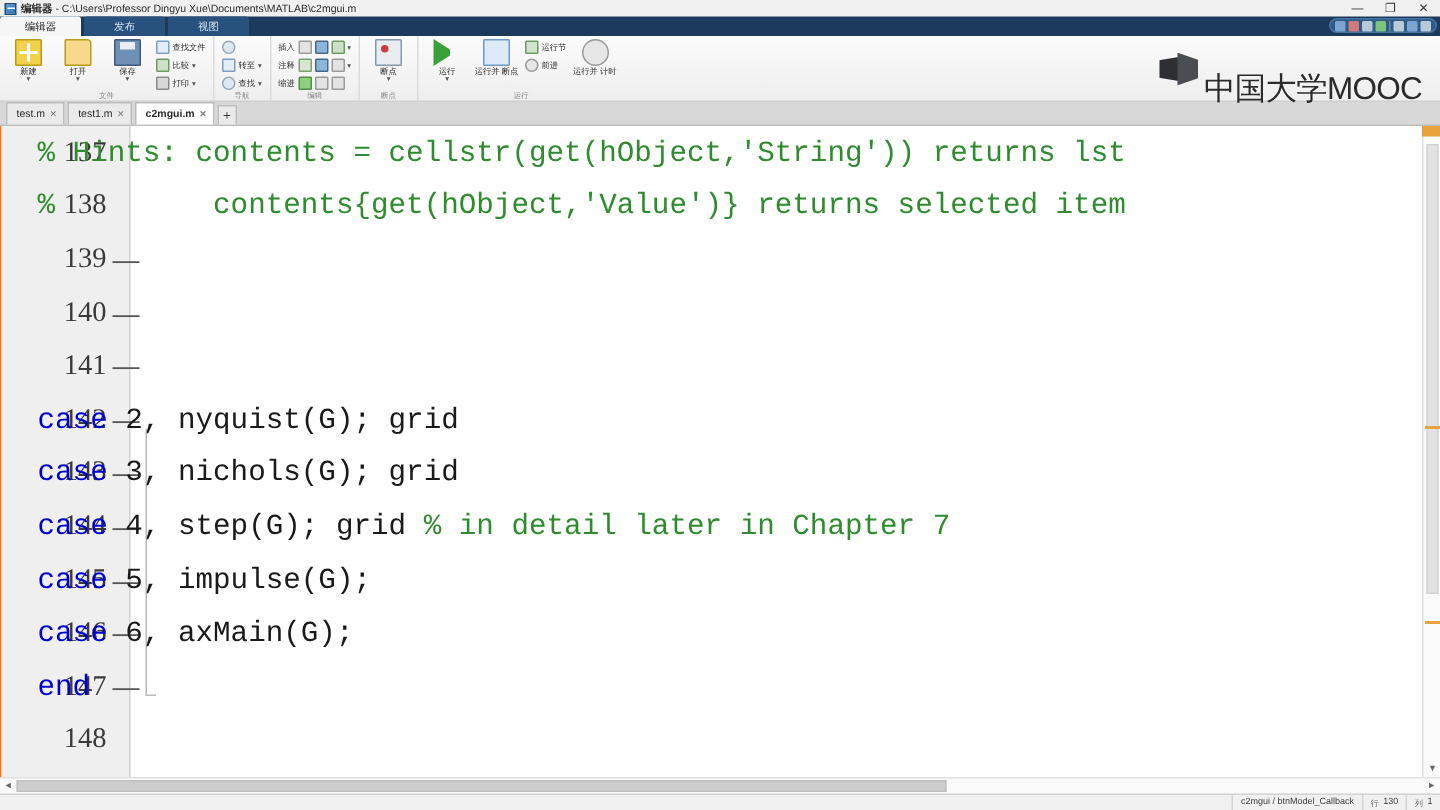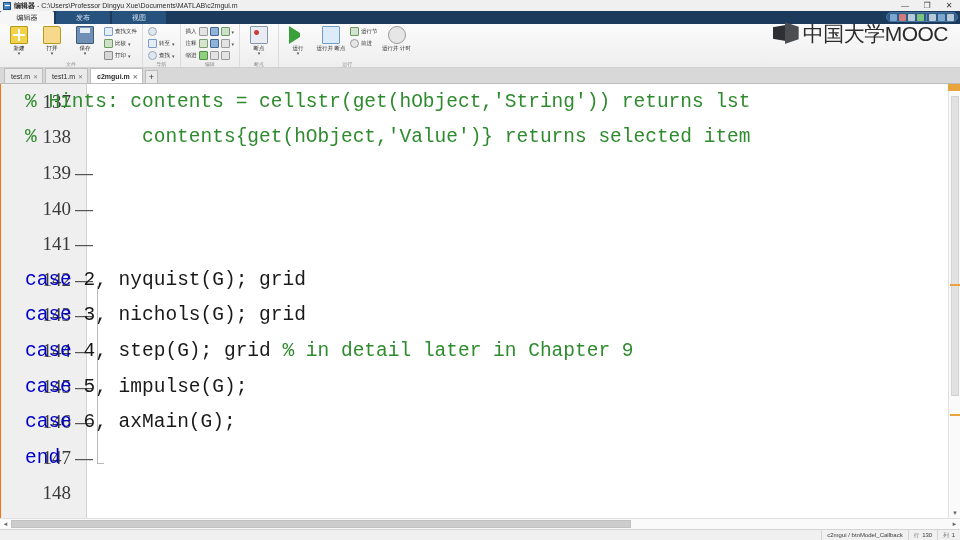--- a/index.html
+++ b/index.html
@@ -152,20 +152,21 @@
   }
   .mooc .cube .f2 {
     position:absolute; left:12px; top:0px; width:14px; height:22px;
     background:#4a4d52;
     clip-path: polygon(0 0,100% 22%,100% 78%,0 100%);
   }
   .mooc .txt {
     font-size: 21px; color: #2b2b2b; letter-spacing: -0.5px;
     font-family: "Liberation Sans", sans-serif; line-height:1;
     white-space: nowrap;
+    margin-top: 27px;
   }
 
   
   .tabstrip {
     position: absolute; left: 0; top: 68px; width: 960px; height: 16px;
     background: #d8d8d8;
     border-bottom: 1px solid #bdbdbd;
     display: flex; align-items: flex-end;
     padding-left: 4px;
   }
@@ -505,21 +506,21 @@
           <span class="code"><span class="kw">case</span><span> 2, nyquist(G); grid</span></span>
         </div>
         <div class="linerow">
           <span class="lnum">143</span>
           <span class="exec">—</span>
           <span class="code"><span class="kw">case</span><span> 3, nichols(G); grid</span></span>
         </div>
         <div class="linerow">
           <span class="lnum">144</span>
           <span class="exec">—</span>
-          <span class="code"><span class="kw">case</span><span> 4, step(G); grid </span><span class="cm">% in detail later in Chapter 9</span></span>
+          <span class="code"><span class="kw">case</span><span> 4, step(G); grid </span><span class="cm">% in detail later in Chapter 7</span></span>
         </div>
         <div class="linerow">
           <span class="lnum">145</span>
           <span class="exec">—</span>
           <span class="code"><span class="kw">case</span><span> 5, impulse(G);</span></span>
         </div>
         <div class="linerow">
           <span class="lnum">146</span>
           <span class="exec">—</span>
           <span class="code"><span class="kw">case</span><span> 6, axMain(G);</span></span>

